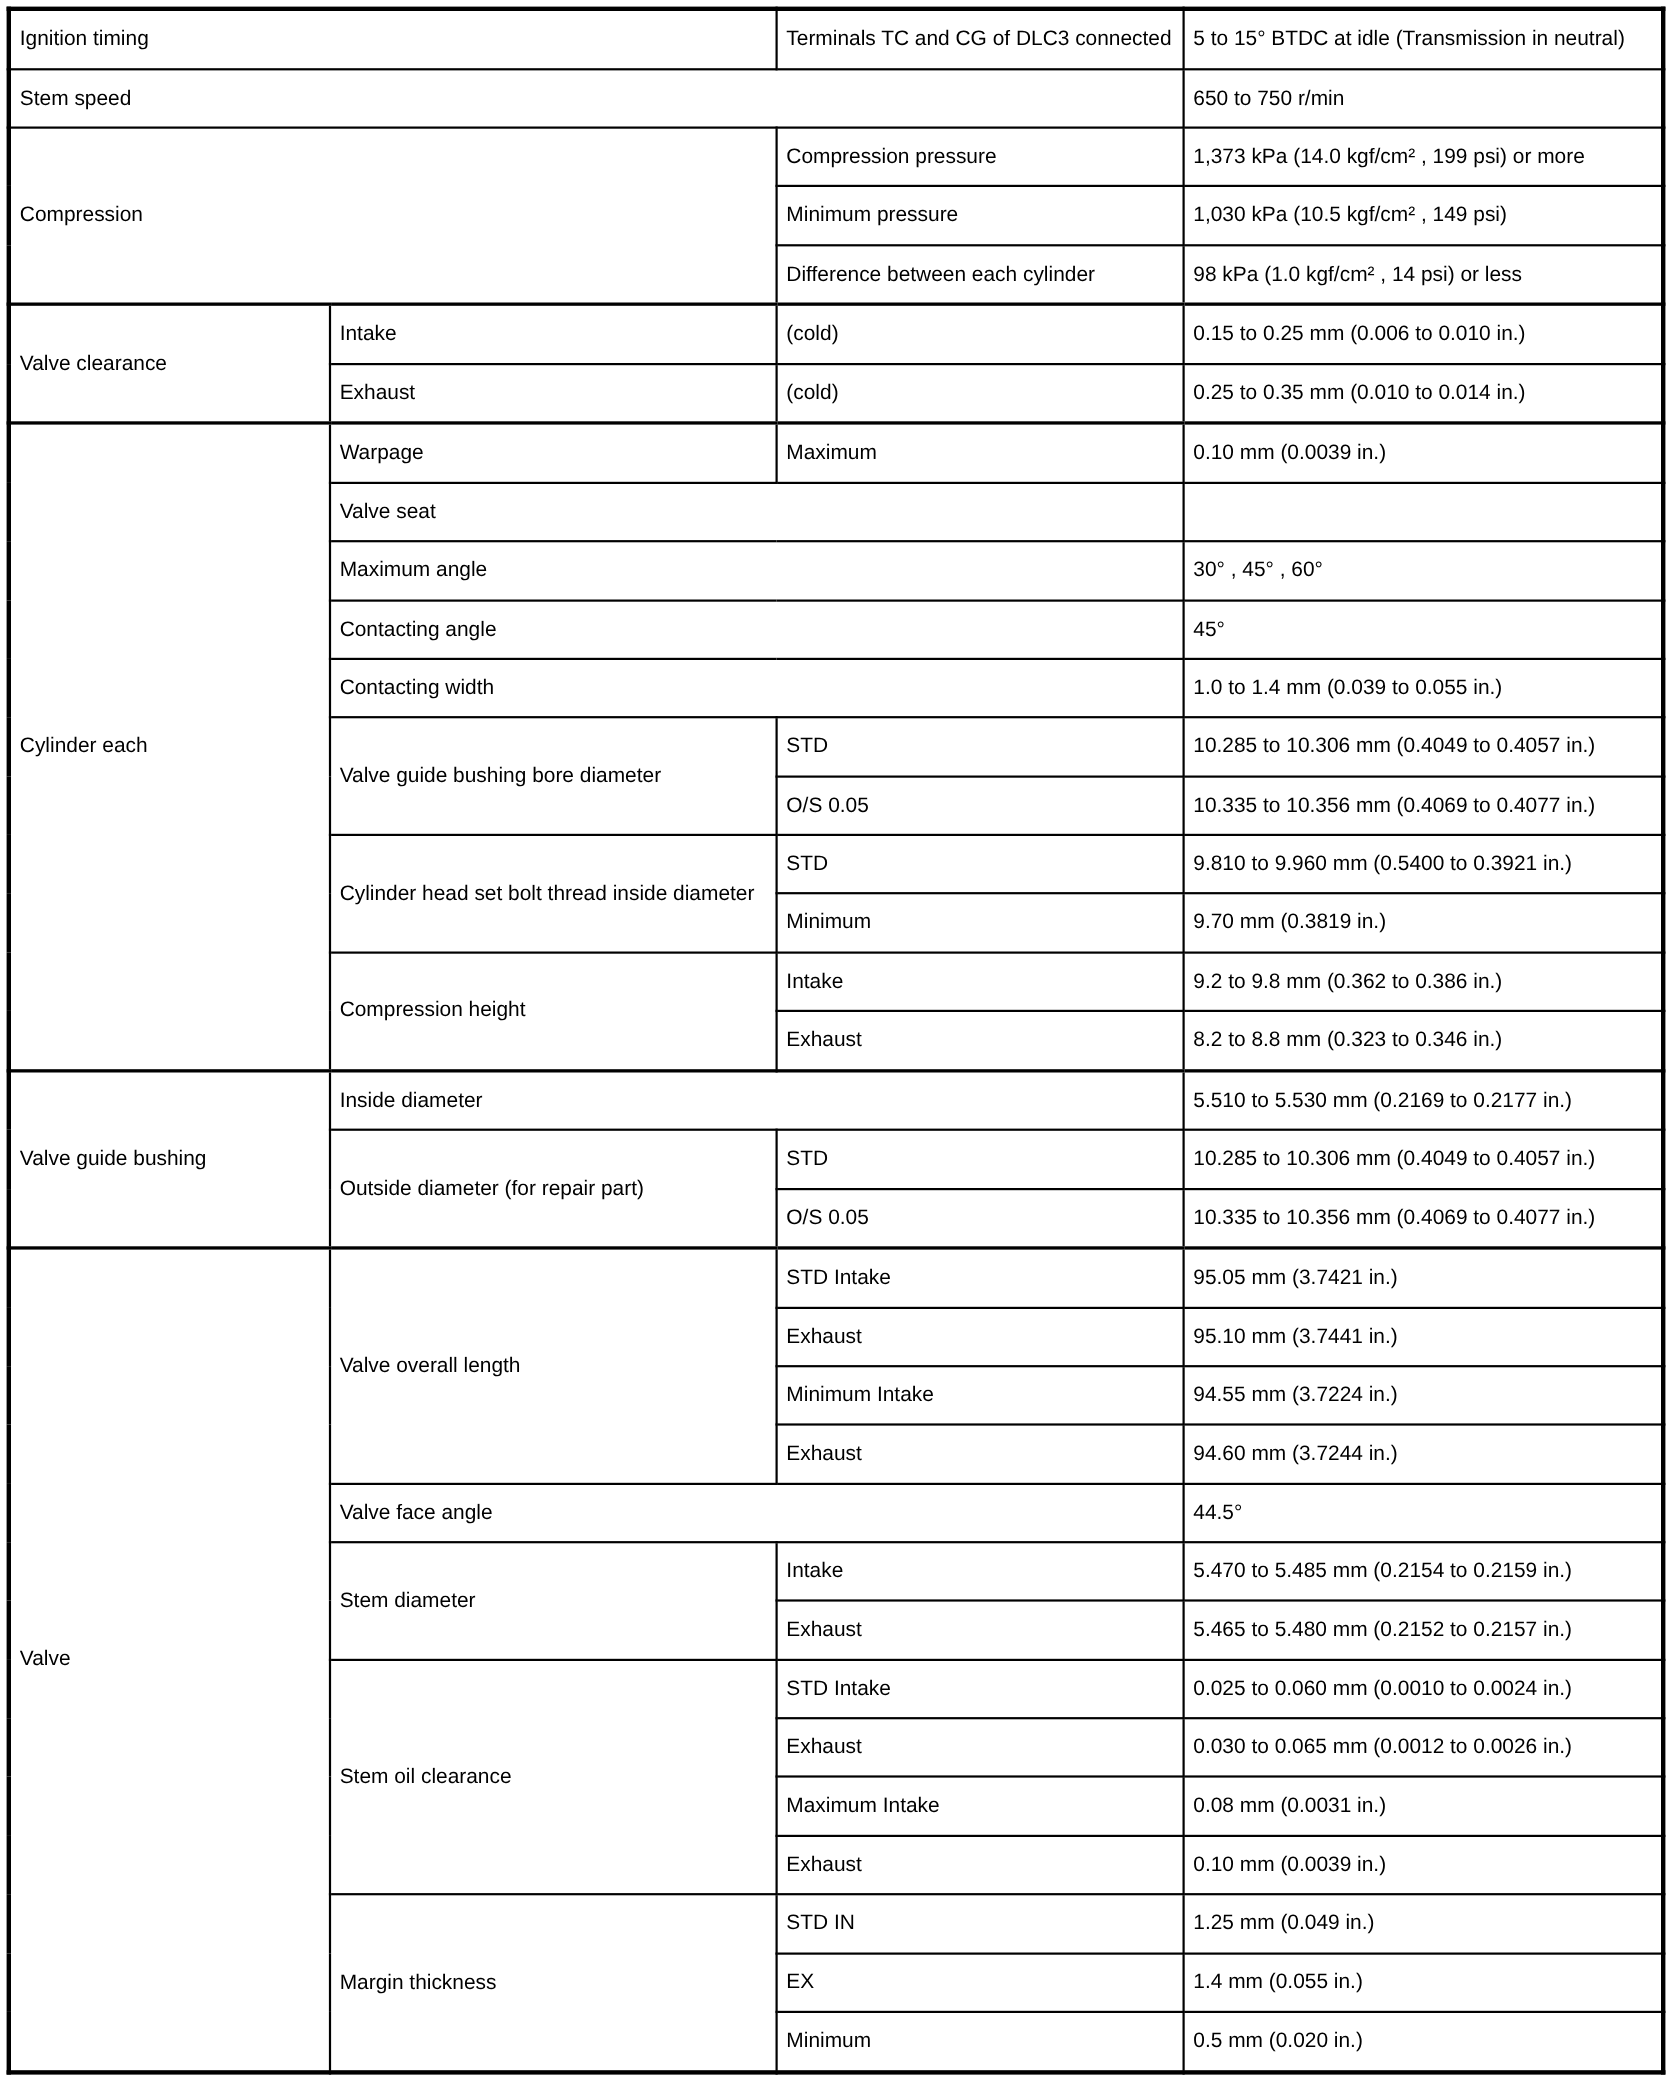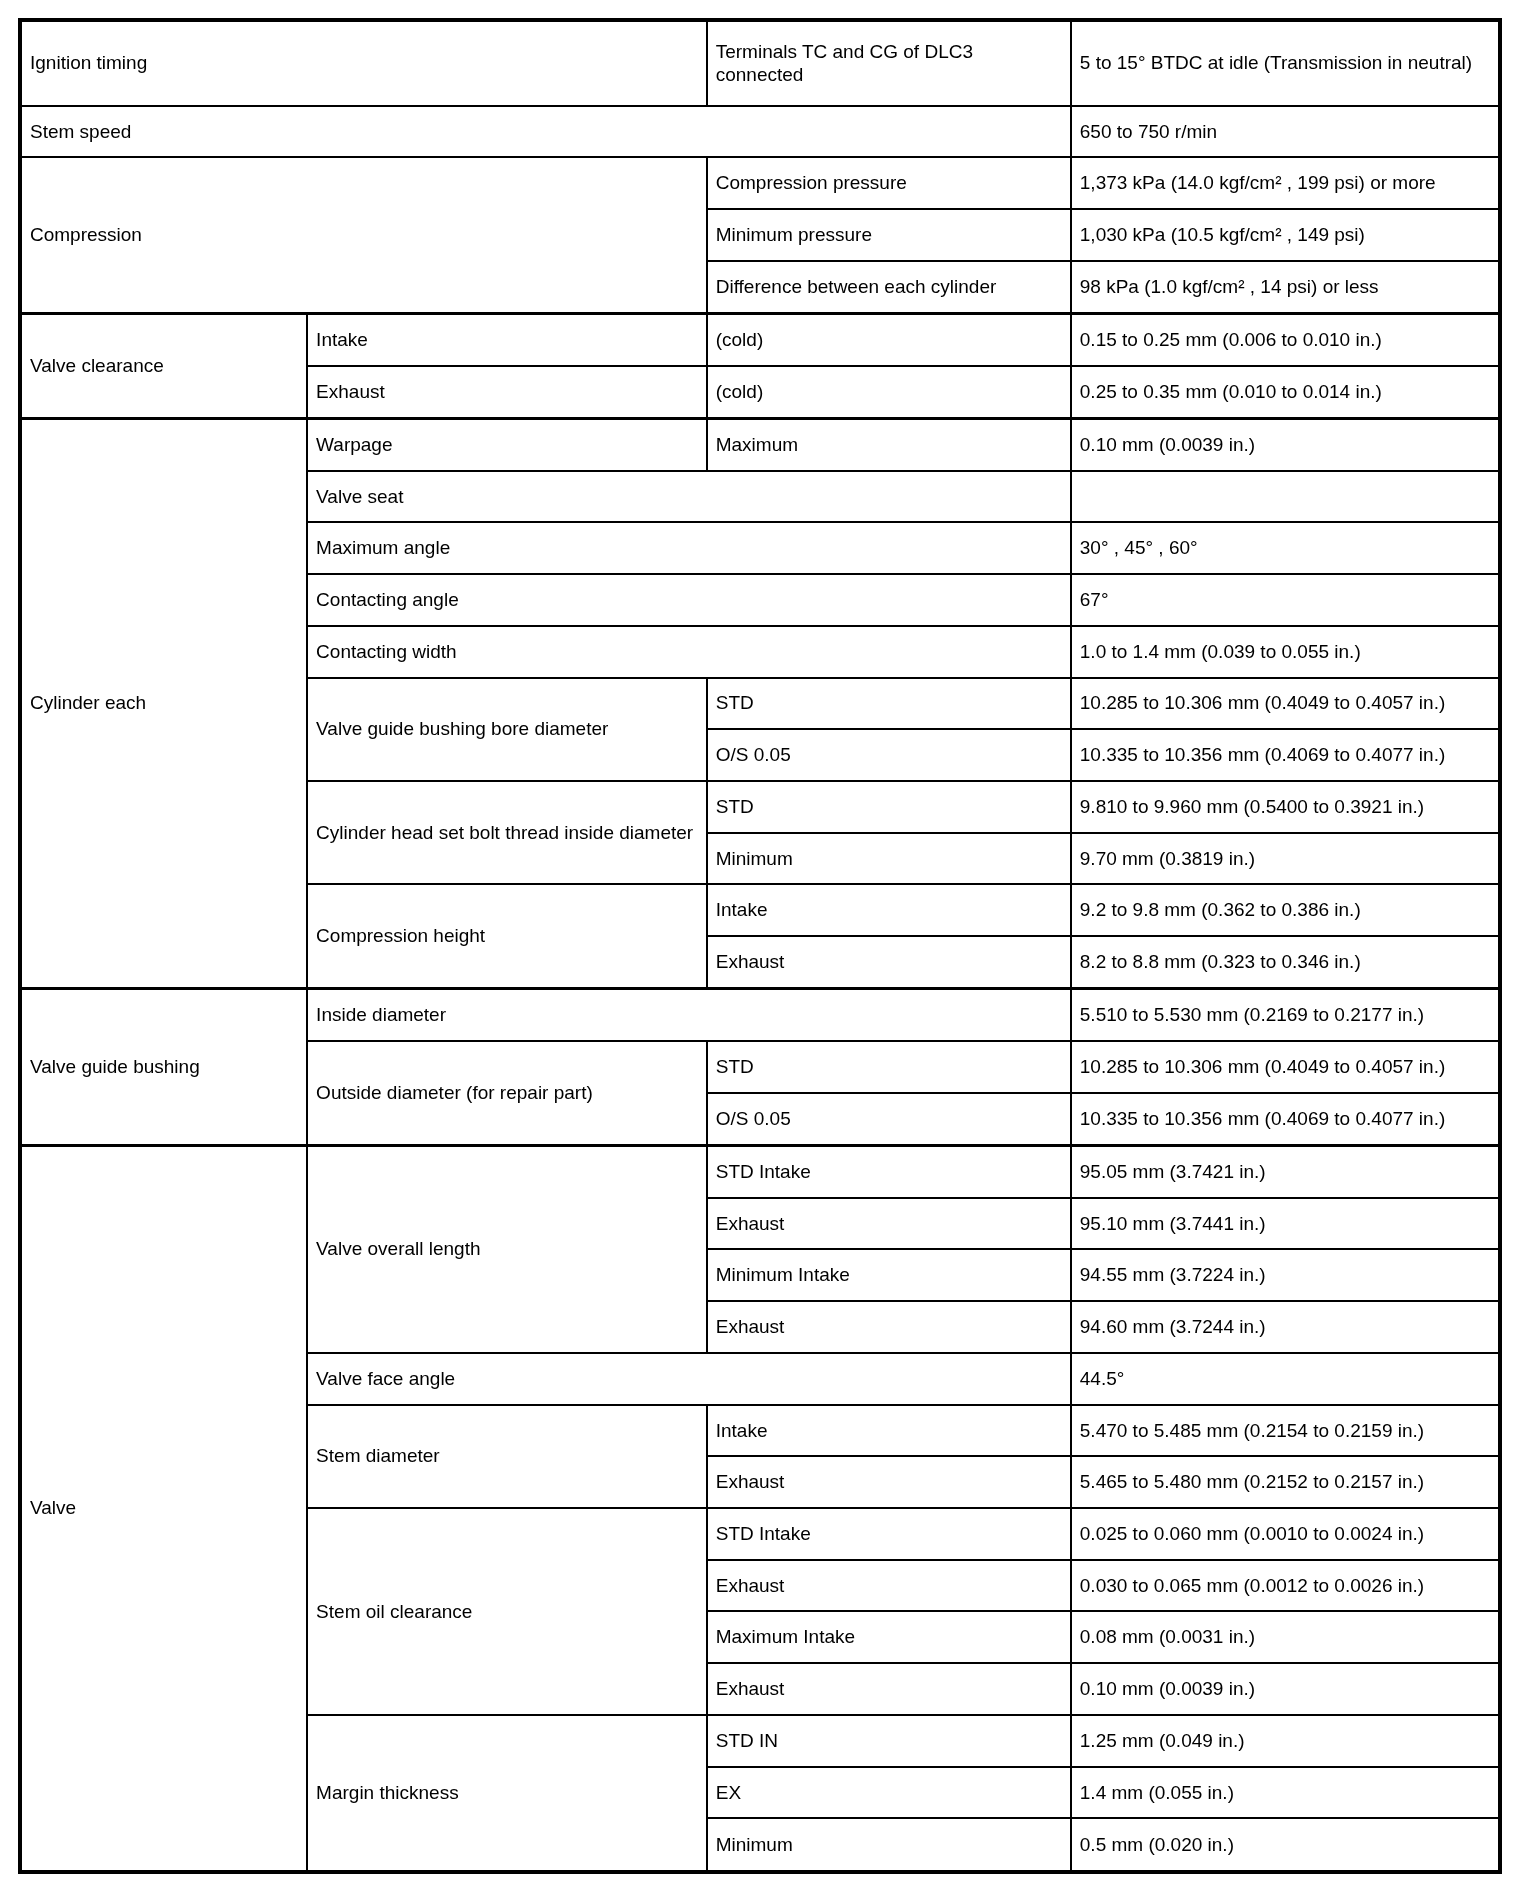--- a/index.html
+++ b/index.html
@@ -1,20 +1,20 @@
 <!DOCTYPE html>
 <html><head>
 <meta charset="utf-8">
 <style>
   html, body { margin: 0; padding: 0; background: #ffffff; }
   .page {
     width: 1520px;
     height: 1892px;
     box-sizing: border-box;
-    padding: 18px;
+    padding: 6px;
     background: #ffffff;
     font-family: "Liberation Sans", sans-serif;
   }
   table.specs {
     width: 100%;
     height: 100%;
     border-collapse: collapse;
     border: 4px solid #000;
     table-layout: fixed;
   }
@@ -88,21 +88,21 @@
       <tr>
         <td colspan="2">Valve seat</td>
         <td></td>
       </tr>
       <tr>
         <td colspan="2">Maximum angle</td>
         <td>30° , 45° , 60°</td>
       </tr>
       <tr>
         <td colspan="2">Contacting angle</td>
-        <td>67°</td>
+        <td>45°</td>
       </tr>
       <tr>
         <td colspan="2">Contacting width</td>
         <td>1.0 to 1.4 mm (0.039 to 0.055 in.)</td>
       </tr>
       <tr>
         <td rowspan="2">Valve guide bushing bore diameter</td>
         <td>STD</td>
         <td>10.285 to 10.306 mm (0.4049 to 0.4057 in.)</td>
       </tr>

